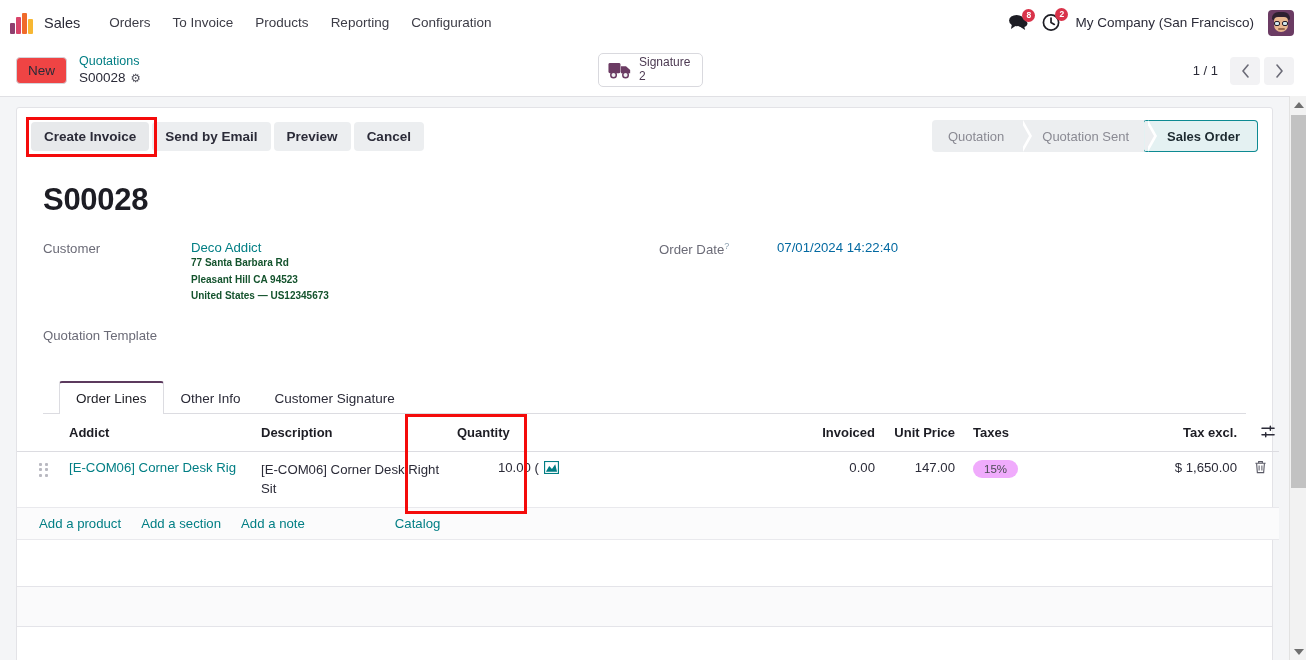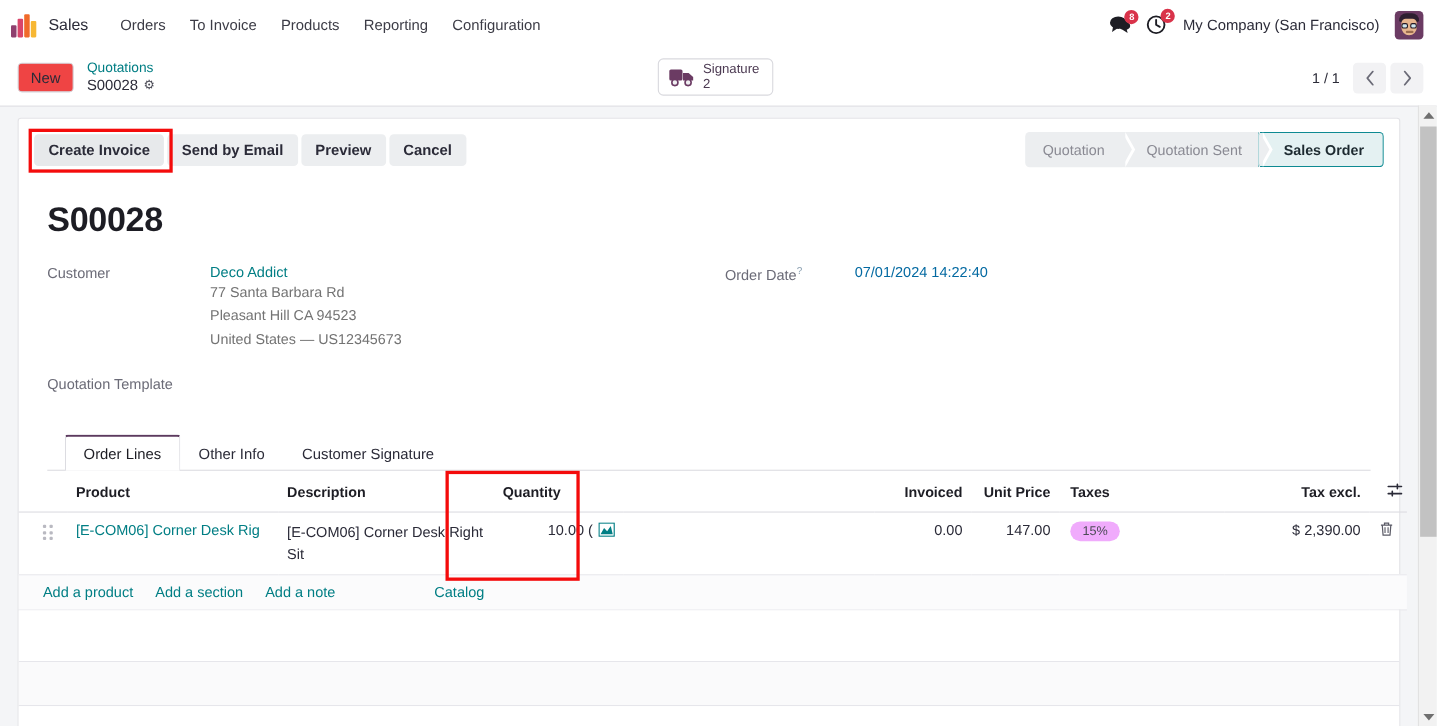--- a/index.html
+++ b/index.html
@@ -208,21 +208,21 @@
   .fcol.left { width: 600px; }
   .fcol.right { flex: 1; padding-left: 16px; }
   .frow { display: flex; align-items: flex-start; margin-bottom: 4px; min-height: 23px; }
   .flabel {
     font-size: 13.2px; color: #6b6b77; width: 148px;
     flex-shrink: 0; padding-top: 1px;
   }
   .flabel.bold { color: #2b2b38; font-weight: bold; }
   .fvalue { font-size: 13.2px; color: #0369a1; }
   .fvalue.link { color: #017e84; cursor: pointer; }
-  .addr-line { font-size: 13px; color: #737373; line-height: 1.65; }
+  .addr-line { font-size: 10px; color: #14532d; line-height: 1.65; font-weight: bold; }
   .help-q { color: #8a9fb0; font-size: 9px; vertical-align: super; cursor: pointer; }
 
   
   .notebook { margin-top: 26px; }
   .tabs {
     display: flex; align-items: flex-end;
     border-bottom: 1px solid #dcdce1;
     padding-left: 16px;
   }
   .tab {
@@ -480,21 +480,21 @@
               <col class="col-spacer">
                 <col class="col-inv">
                 <col class="col-up">
                 <col class="col-tax">
               <col class="col-texcl">
                 <col class="col-trash">
             </colgroup>
             <thead>
               <tr>
                 <th></th>
-                <th>Product</th>
+                <th>Addict</th>
                 <th>Description</th>
                 <th>Quantity</th>
                 <th></th>
                 <th class="num">Invoiced</th>
                 <th class="num">Unit Price</th>
                 <th style="padding-left:10px;">Taxes</th>
                 <th class="r">Tax excl.</th>
                 <th class="r" style="padding-right:14px;">
                   <svg width="15" height="13" viewBox="0 0 16 14" class="opt-ico">
                     <path d="M1 3.5 H14 M1 10.5 H14" stroke="#2b2b38" stroke-width="1.6" stroke-linecap="round"></path>
@@ -527,21 +527,21 @@
                       <path d="M2 11.5 L5.5 5.5 L8.5 8.5 L12 3.5 L14 11.5 Z" fill="#017e84"></path>
                     </svg>
                   </span>
                 </td>
                 <td></td>
                 <td class="num">0.00</td>
                 <td class="num">147.00</td>
                 <td style="padding-left:10px;">
                   <span class="tax-pill">15%</span>
                 </td>
-                <td class="r">$ 2,390.00</td>
+                <td class="r">$ 1,650.00</td>
                 <td class="r" style="padding-right:12px;">
                   <svg width="13" height="14" viewBox="0 0 14 15" class="trash-ico">
                     <path d="M1.5 3.5 H12.5 M5 3.5 V1.7 H9 V3.5" stroke="#5a5a66" stroke-width="1.2" fill="none"></path>
                     <path d="M2.8 3.5 L3.6 13.5 H10.4 L11.2 3.5" stroke="#5a5a66" stroke-width="1.2" fill="none"></path>
                     <path d="M5.5 5.8 V11.3 M8.5 5.8 V11.3" stroke="#5a5a66" stroke-width="1.1"></path>
                   </svg>
                 </td>
               </tr>
               <tr class="add-row">
                 <td colspan="10">

